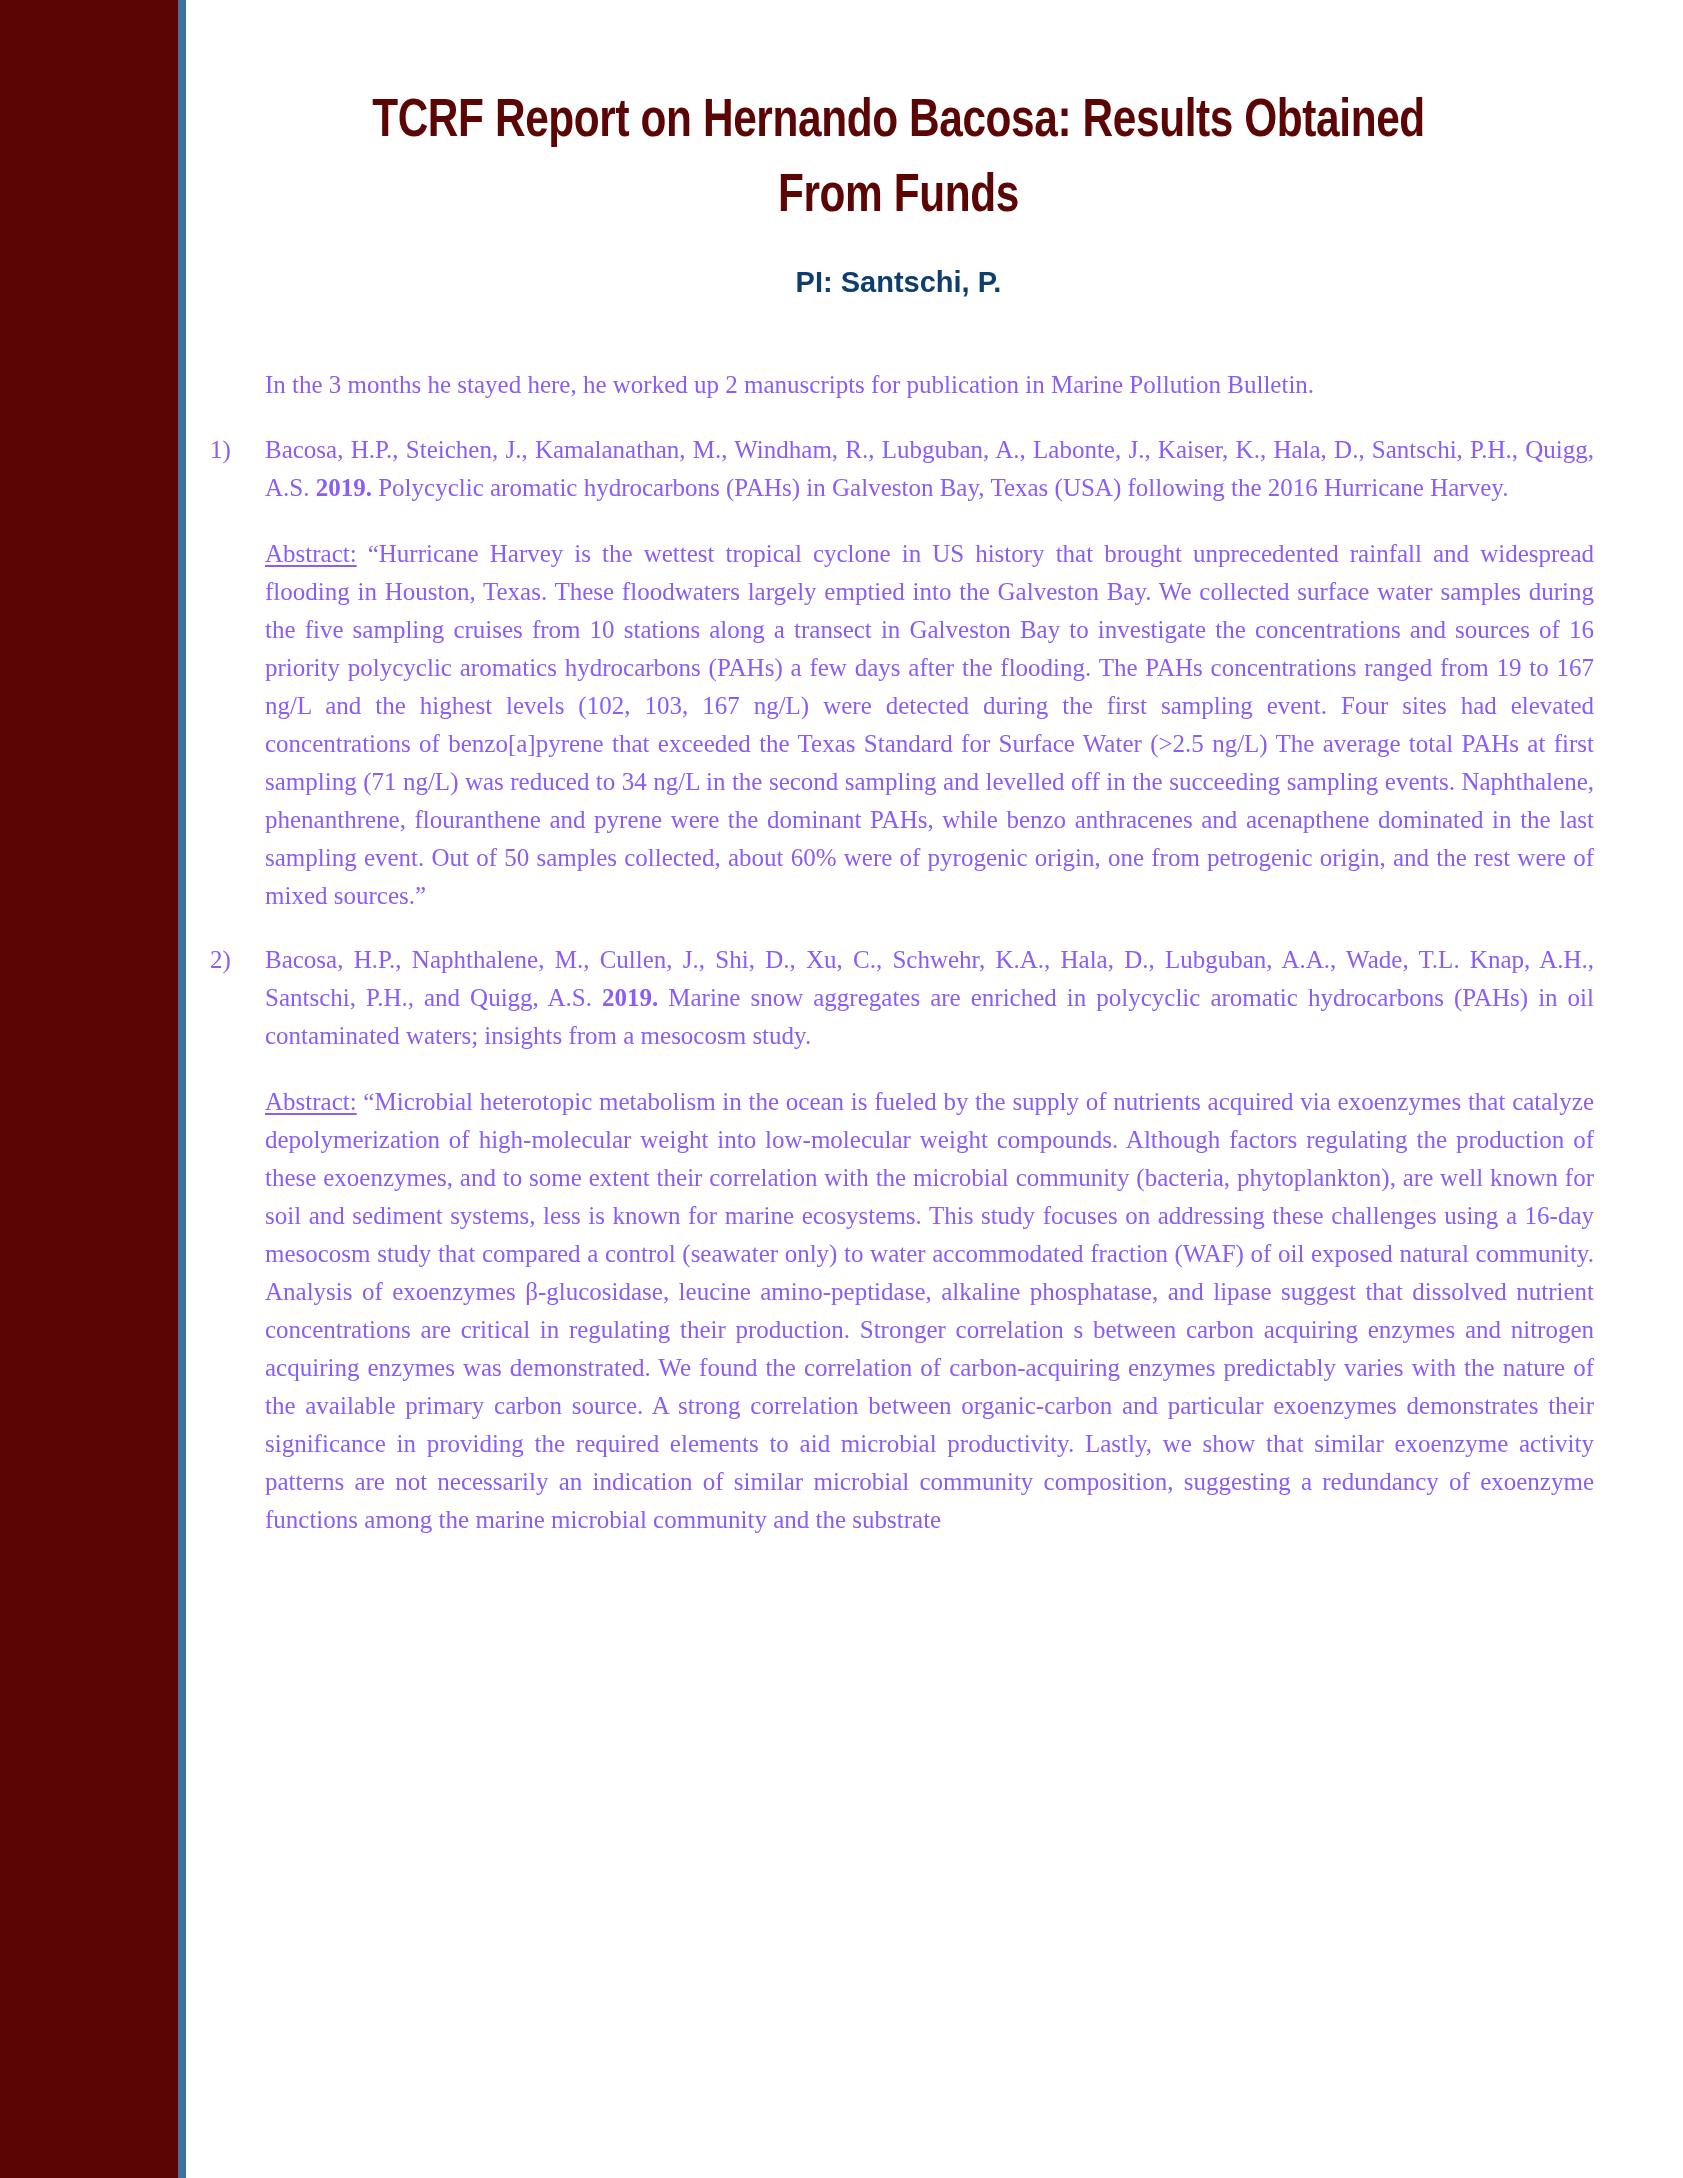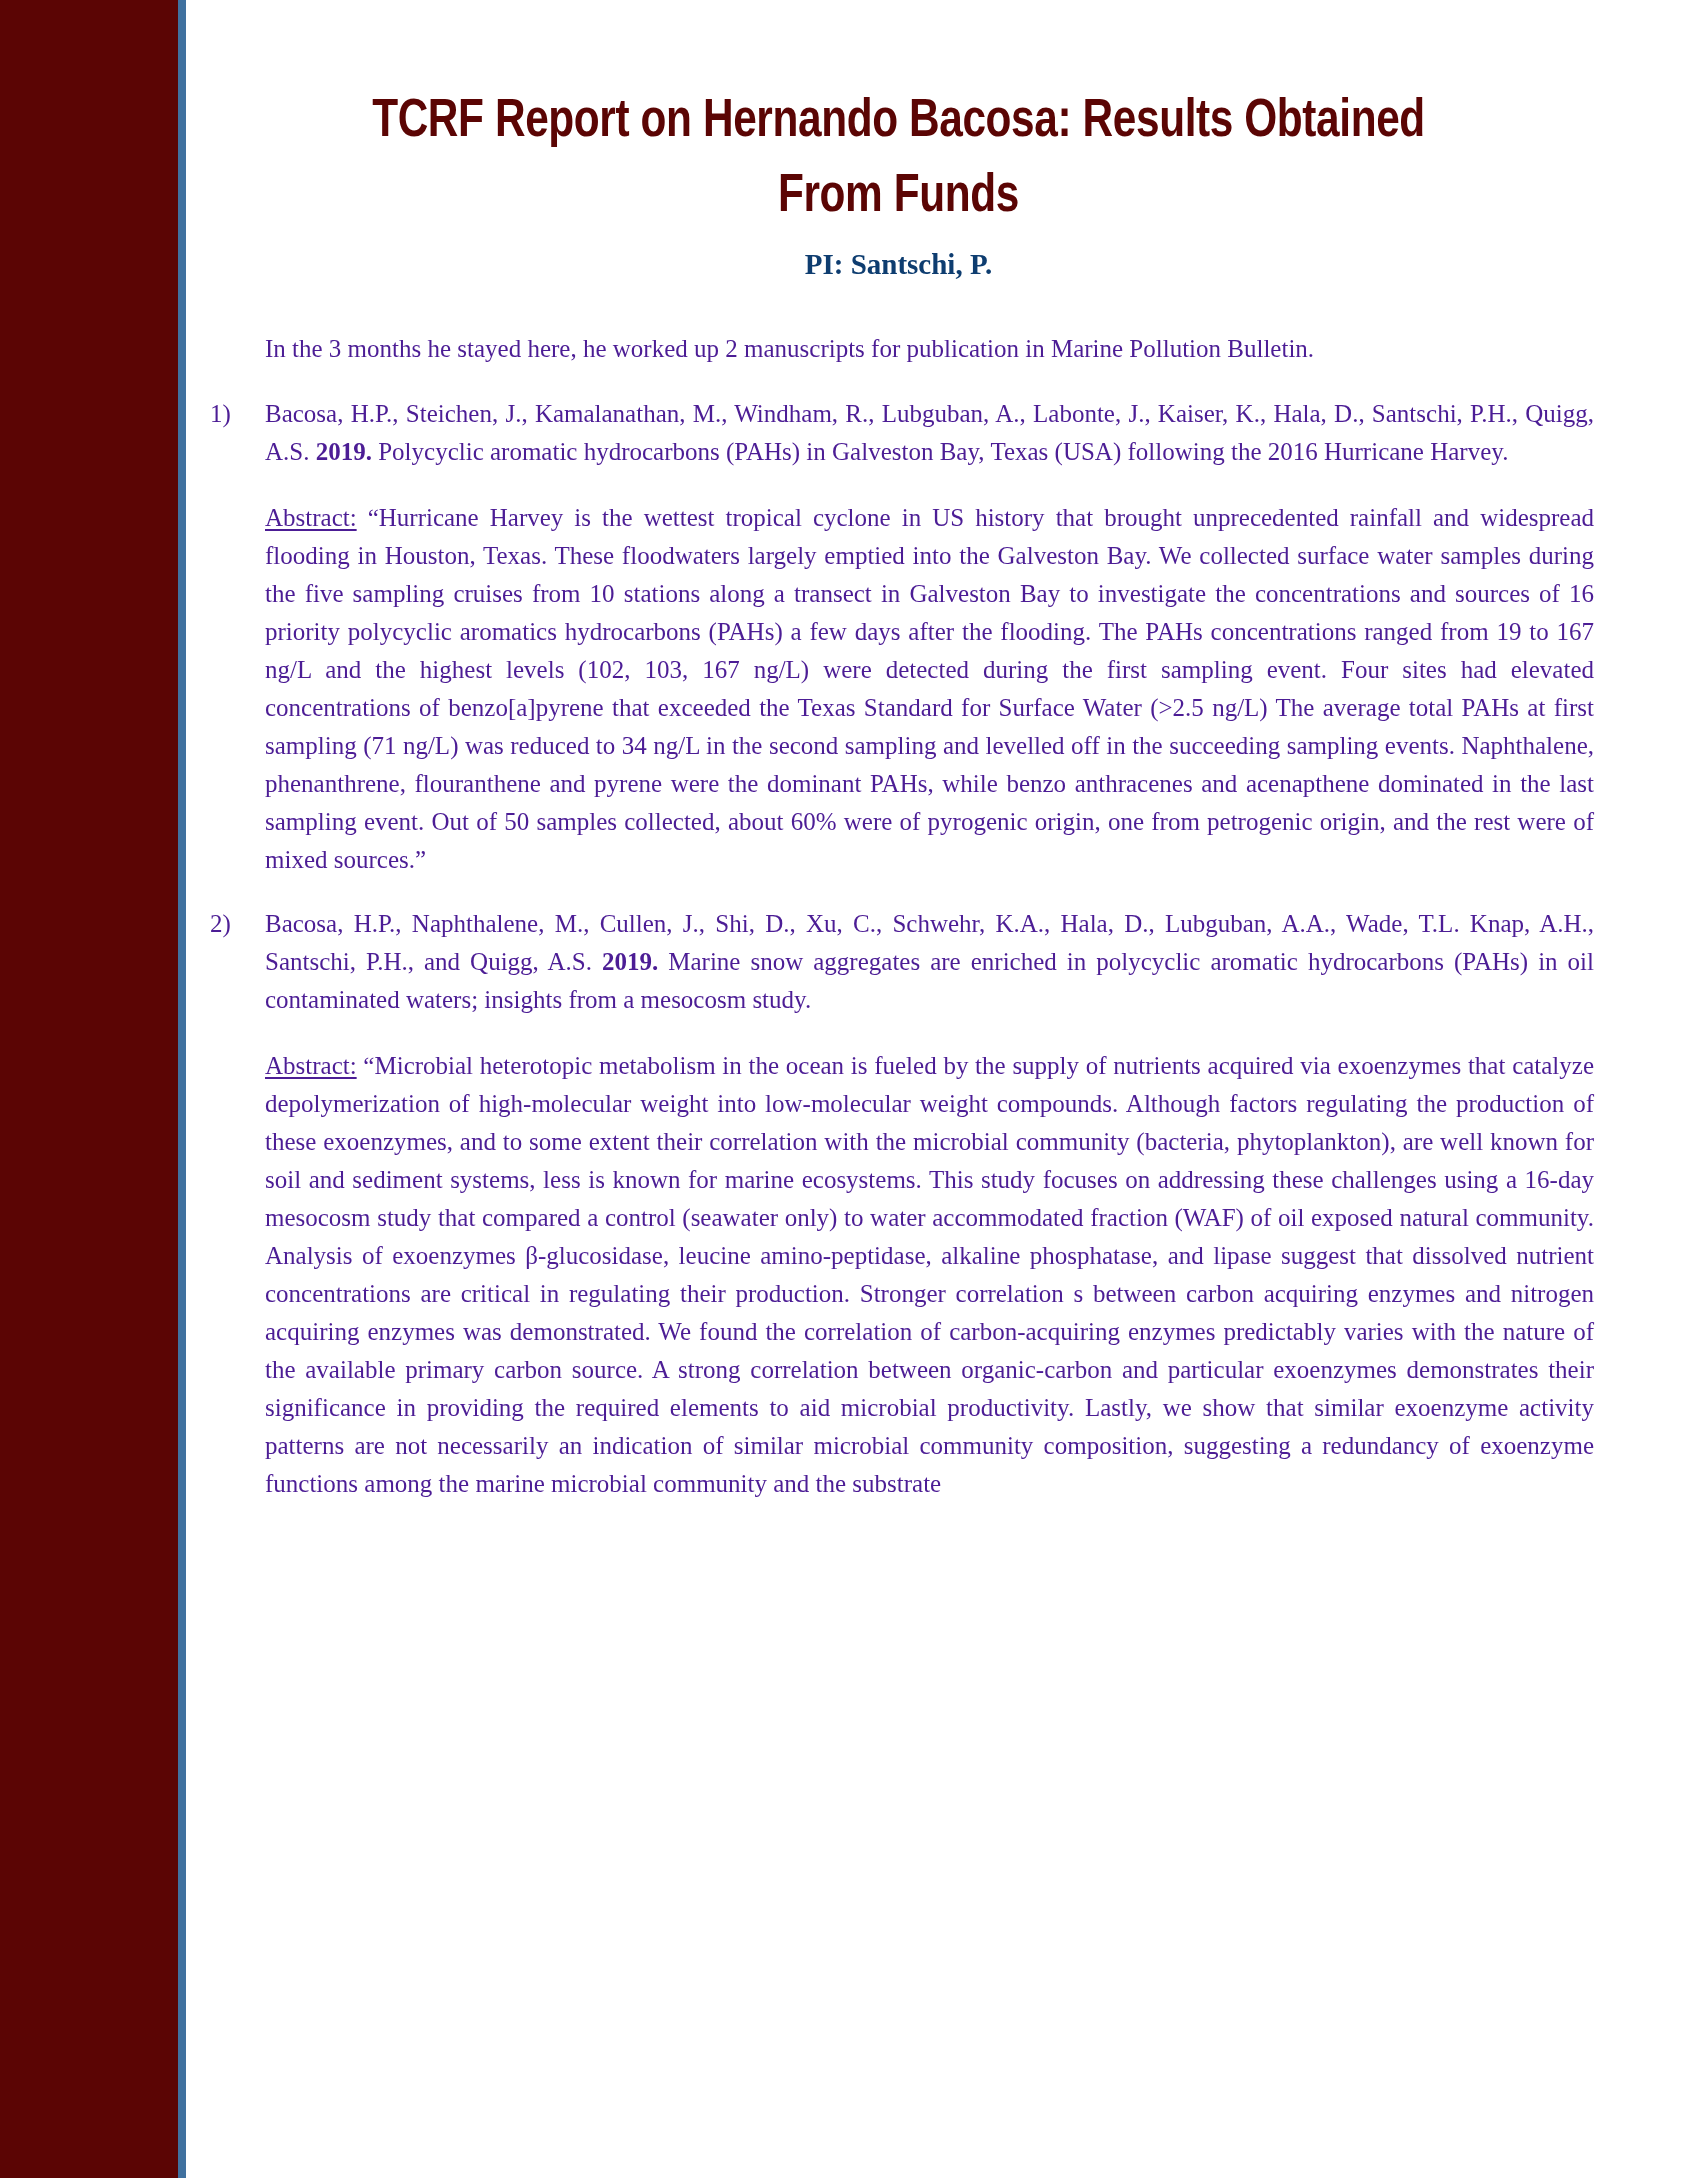--- a/index.html
+++ b/index.html
@@ -52,33 +52,33 @@
     font-weight: 700;
     font-size: 53px;
     line-height: 75px;
     letter-spacing: -0.5px;
     transform: scaleX(0.80);
     transform-origin: center top;
     white-space: normal;
   }
 
   .doc-subtitle {
-    margin: 0;
+    margin: 18px;
     padding-top: 14px;
     text-align: center;
     color: #0E3D70;
-    font-family: Liberation Serif, serif;
+    font-family: Liberation Sans, sans-serif;
     font-weight: 700;
     font-size: 29px;
     line-height: 40px;
   }
 
   .body-area {
     padding-top: 46px;
-    color: #4c1d95;
+    color: #8b5cf6;
     font-size: 25px;
     line-height: 38px;
   }
 
   .intro-para {
     margin: 0 0 27px 0;
     padding-left: 62px;
     padding-right: 4px;
     text-align: left;
   }

